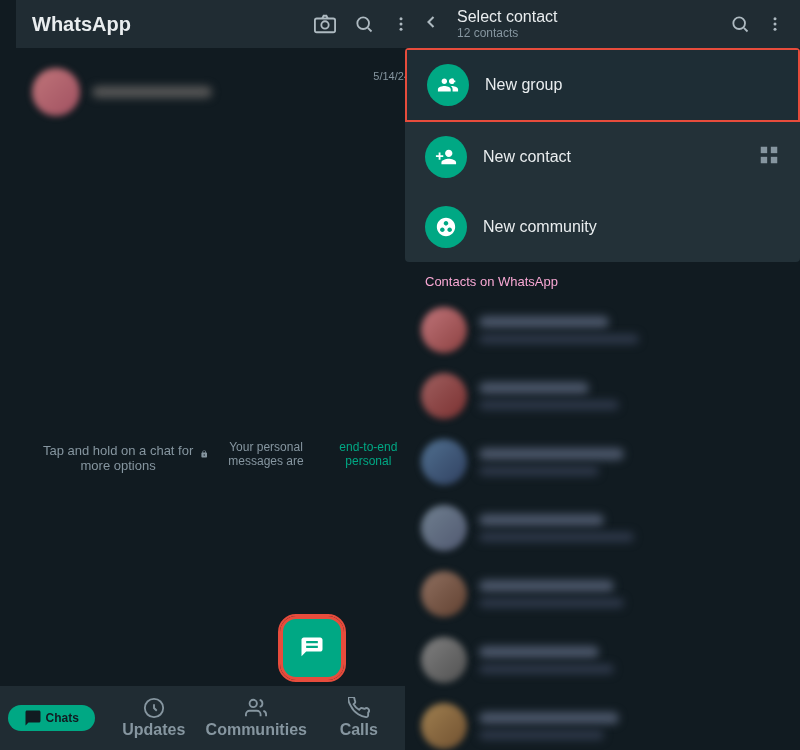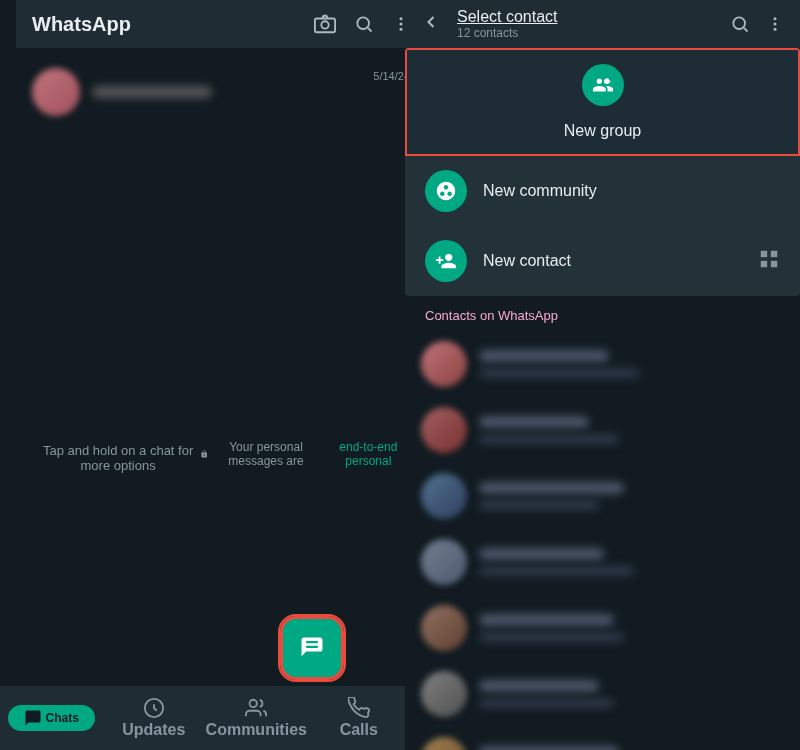--- a/index.html
+++ b/index.html
@@ -179,21 +179,20 @@
     }
 
     .right-header-info {
       flex: 1;
     }
 
     .right-header-title {
       color: #e9edef;
       font-size: 16px;
       font-weight: 500;
-      text-decoration: underline;
     }
 
     .right-header-sub {
       color: #8696a0;
       font-size: 12px;
     }
 
     .right-header-icons {
       display: flex;
       gap: 16px;
@@ -415,56 +414,56 @@
           <circle cx="12" cy="5" r="2"></circle>
           <circle cx="12" cy="12" r="2"></circle>
           <circle cx="12" cy="19" r="2"></circle>
         </svg>
       </button>
     </div>
   </div>
 
   <div class="dropdown-menu">
 
-    <div class="menu-item highlighted" style="border: 2px solid #e74c3c; background:#1e2d35;flex-direction:column;">
+    <div class="menu-item highlighted" style="border: 2px solid #e74c3c; background:#1e2d35;">
       <div class="menu-icon-circle">
         <svg viewBox="0 0 24 24">
           <path d="M16 11c1.66 0 2.99-1.34 2.99-3S17.66 5 16 5c-1.66 0-3 1.34-3 3s1.34 3 3 3zm-8 0c1.66 0 2.99-1.34 2.99-3S9.66 5 8 5C6.34 5 5 6.34 5 8s1.34 3 3 3zm0 2c-2.33 0-7 1.17-7 3.5V19h14v-2.5c0-2.33-4.67-3.5-7-3.5zm8 0c-.29 0-.62.02-.97.05 1.16.84 1.97 1.97 1.97 3.45V19h6v-2.5c0-2.33-4.67-3.5-7-3.5z"></path>
           <path d="M20 9v-2h-2V5h-2v2h-2v2h2v2h2V9h2z"></path>
         </svg>
       </div>
       <span class="menu-item-label">New group</span>
-    </div>
-
-    <div class="menu-item">
-      <div class="menu-icon-circle">
-        <svg viewBox="0 0 24 24">
-          <path d="M12 2C6.48 2 2 6.48 2 12s4.48 10 10 10 10-4.48 10-10S17.52 2 12 2zM8 17.5c-1.38 0-2.5-1.12-2.5-2.5s1.12-2.5 2.5-2.5 2.5 1.12 2.5 2.5-1.12 2.5-2.5 2.5zM9.5 8c0-1.38 1.12-2.5 2.5-2.5s2.5 1.12 2.5 2.5-1.12 2.5-2.5 2.5S9.5 9.38 9.5 8zm6.5 9.5c-1.38 0-2.5-1.12-2.5-2.5s1.12-2.5 2.5-2.5 2.5 1.12 2.5 2.5-1.12 2.5-2.5 2.5z"></path>
-        </svg>
-      </div>
-      <span class="menu-item-label">New community</span>
     </div>
 
     <div class="menu-item">
       <div class="menu-icon-circle">
         <svg viewBox="0 0 24 24">
           <path d="M15 12c2.21 0 4-1.79 4-4s-1.79-4-4-4-4 1.79-4 4 1.79 4 4 4zm-9-2V7H4v3H1v2h3v3h2v-3h3v-2H6zm9 4c-2.67 0-8 1.34-8 4v2h16v-2c0-2.66-5.33-4-8-4z"></path>
         </svg>
       </div>
       <span class="menu-item-label">New contact</span>
 
       <div style="margin-left:auto;">
         <svg width="22" height="22" viewBox="0 0 24 24" fill="#8696a0">
           <rect x="3" y="3" width="7" height="7"></rect>
             <rect x="14" y="3" width="7" height="7"></rect>
           <rect x="3" y="14" width="7" height="7"></rect>
             <rect x="14" y="14" width="7" height="7"></rect>
         </svg>
       </div>
     </div>
+
+    <div class="menu-item">
+      <div class="menu-icon-circle">
+        <svg viewBox="0 0 24 24">
+          <path d="M12 2C6.48 2 2 6.48 2 12s4.48 10 10 10 10-4.48 10-10S17.52 2 12 2zM8 17.5c-1.38 0-2.5-1.12-2.5-2.5s1.12-2.5 2.5-2.5 2.5 1.12 2.5 2.5-1.12 2.5-2.5 2.5zM9.5 8c0-1.38 1.12-2.5 2.5-2.5s2.5 1.12 2.5 2.5-1.12 2.5-2.5 2.5S9.5 9.38 9.5 8zm6.5 9.5c-1.38 0-2.5-1.12-2.5-2.5s1.12-2.5 2.5-2.5 2.5 1.12 2.5 2.5-1.12 2.5-2.5 2.5z"></path>
+        </svg>
+      </div>
+      <span class="menu-item-label">New community</span>
+    </div>
   </div>
 
   <div class="contacts-header">Contacts on WhatsApp</div>
 
   <div class="contacts-section">
 
     <div class="contact-item">
       <div style="width:46px;height:46px;border-radius:50%;background:linear-gradient(135deg,#c0757a,#8b4040);filter:blur(3px);flex-shrink:0;"></div>
       <div style="flex:1;">
         <div style="height:12px;width:130px;background:#4a5568;border-radius:6px;filter:blur(4px);margin-bottom:6px;"></div>

